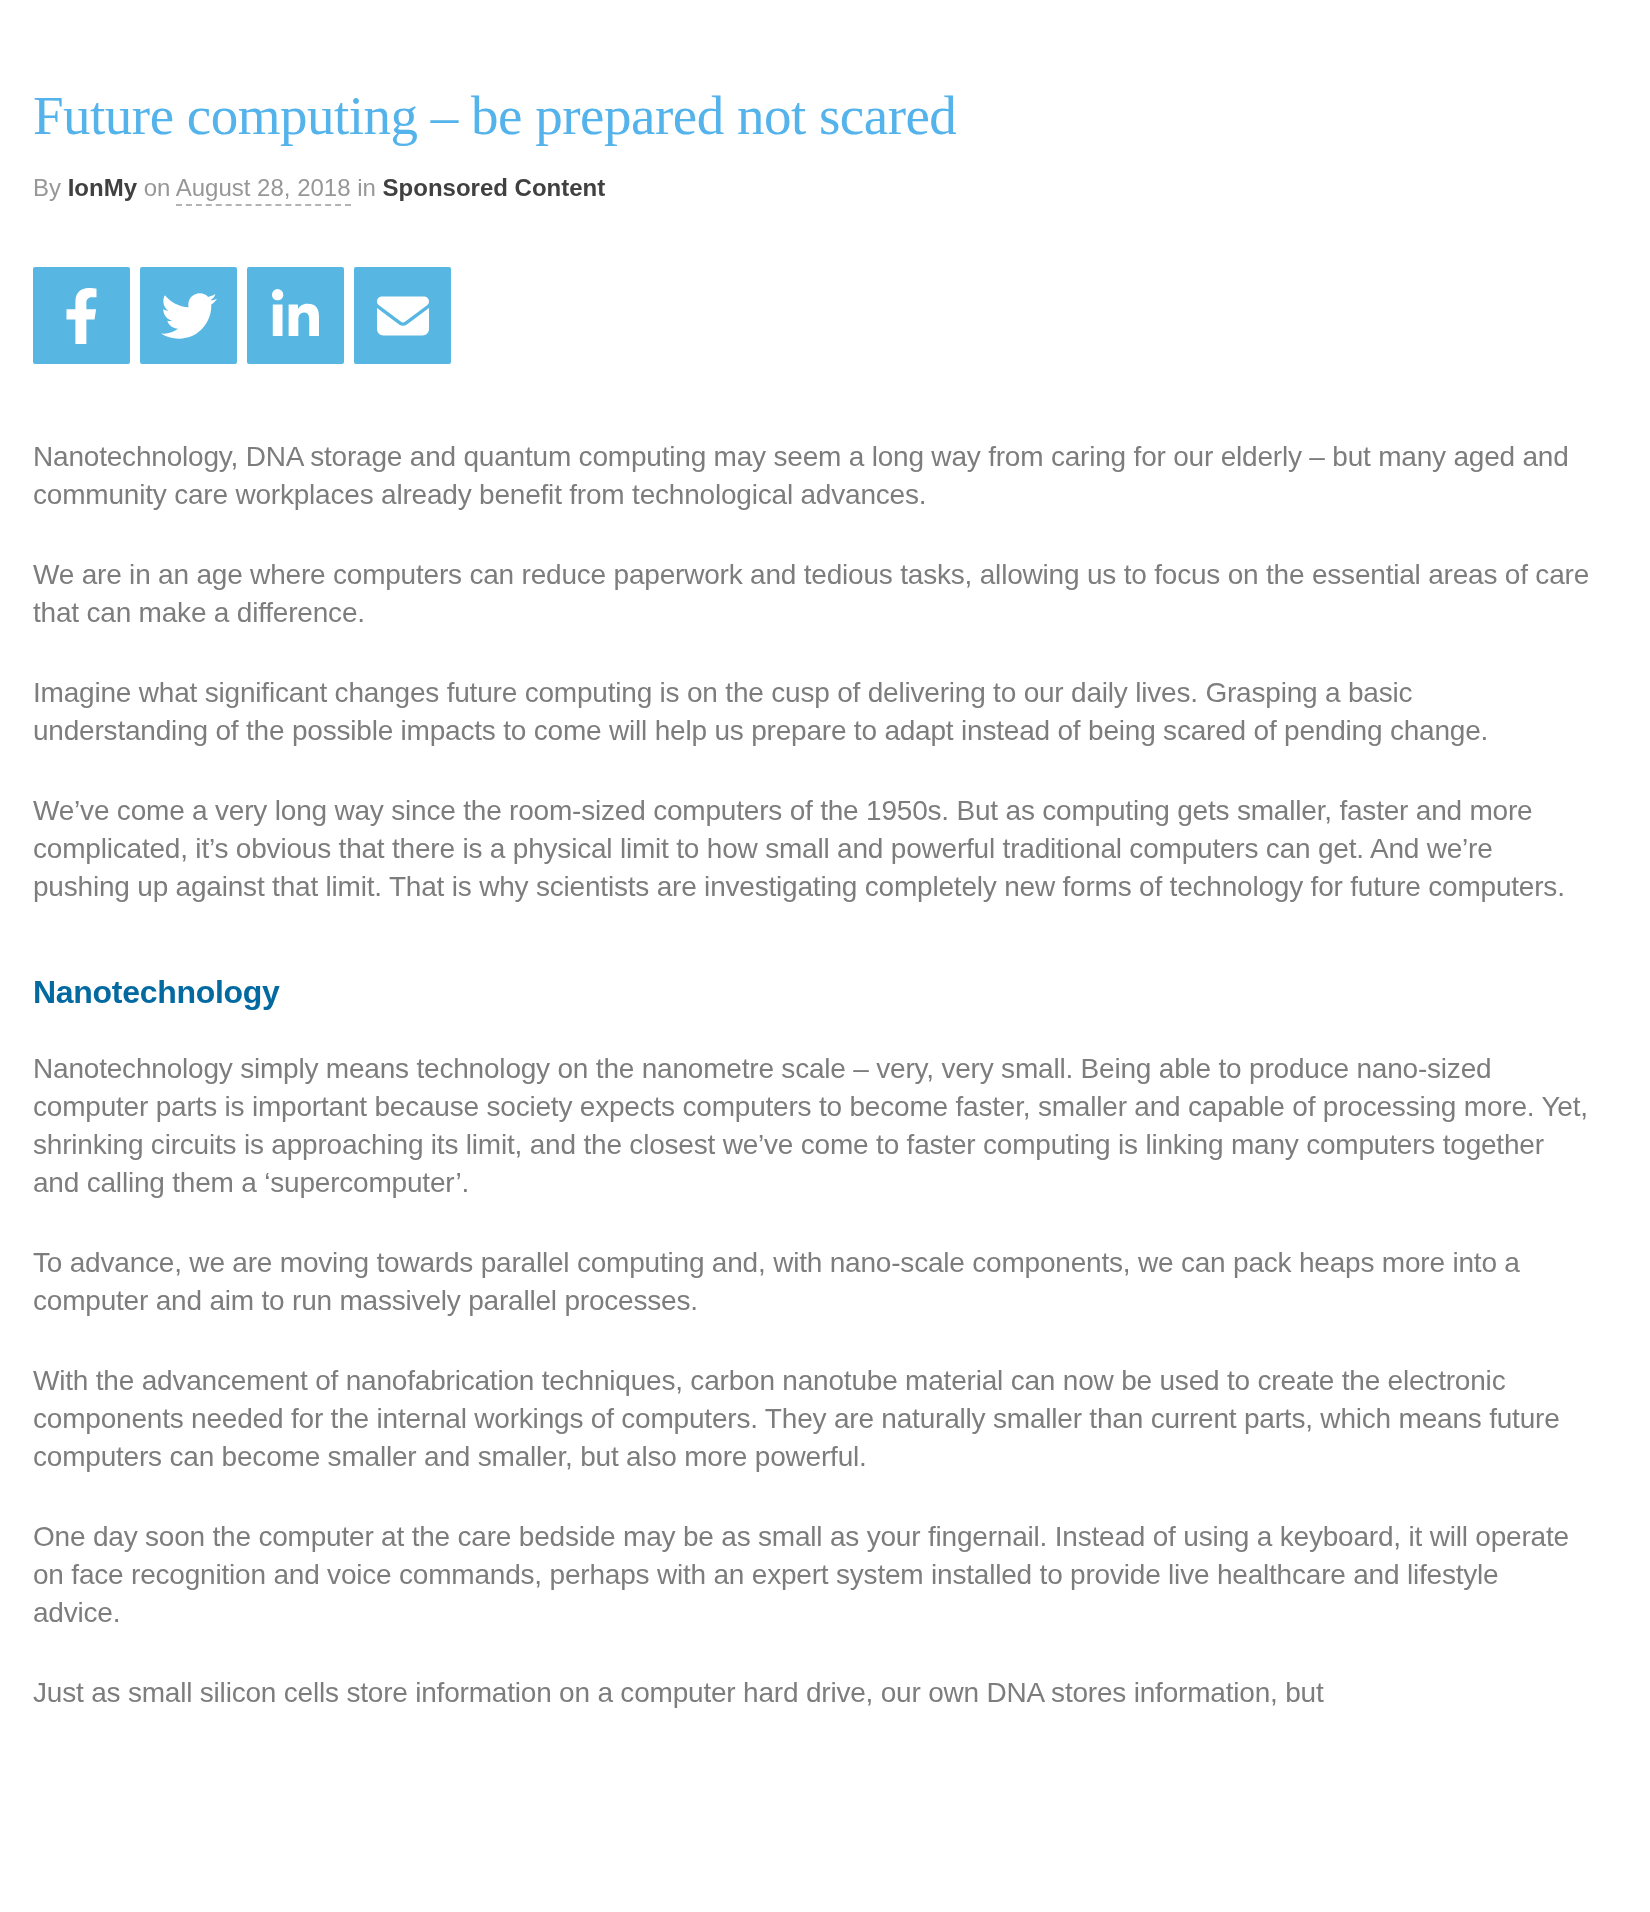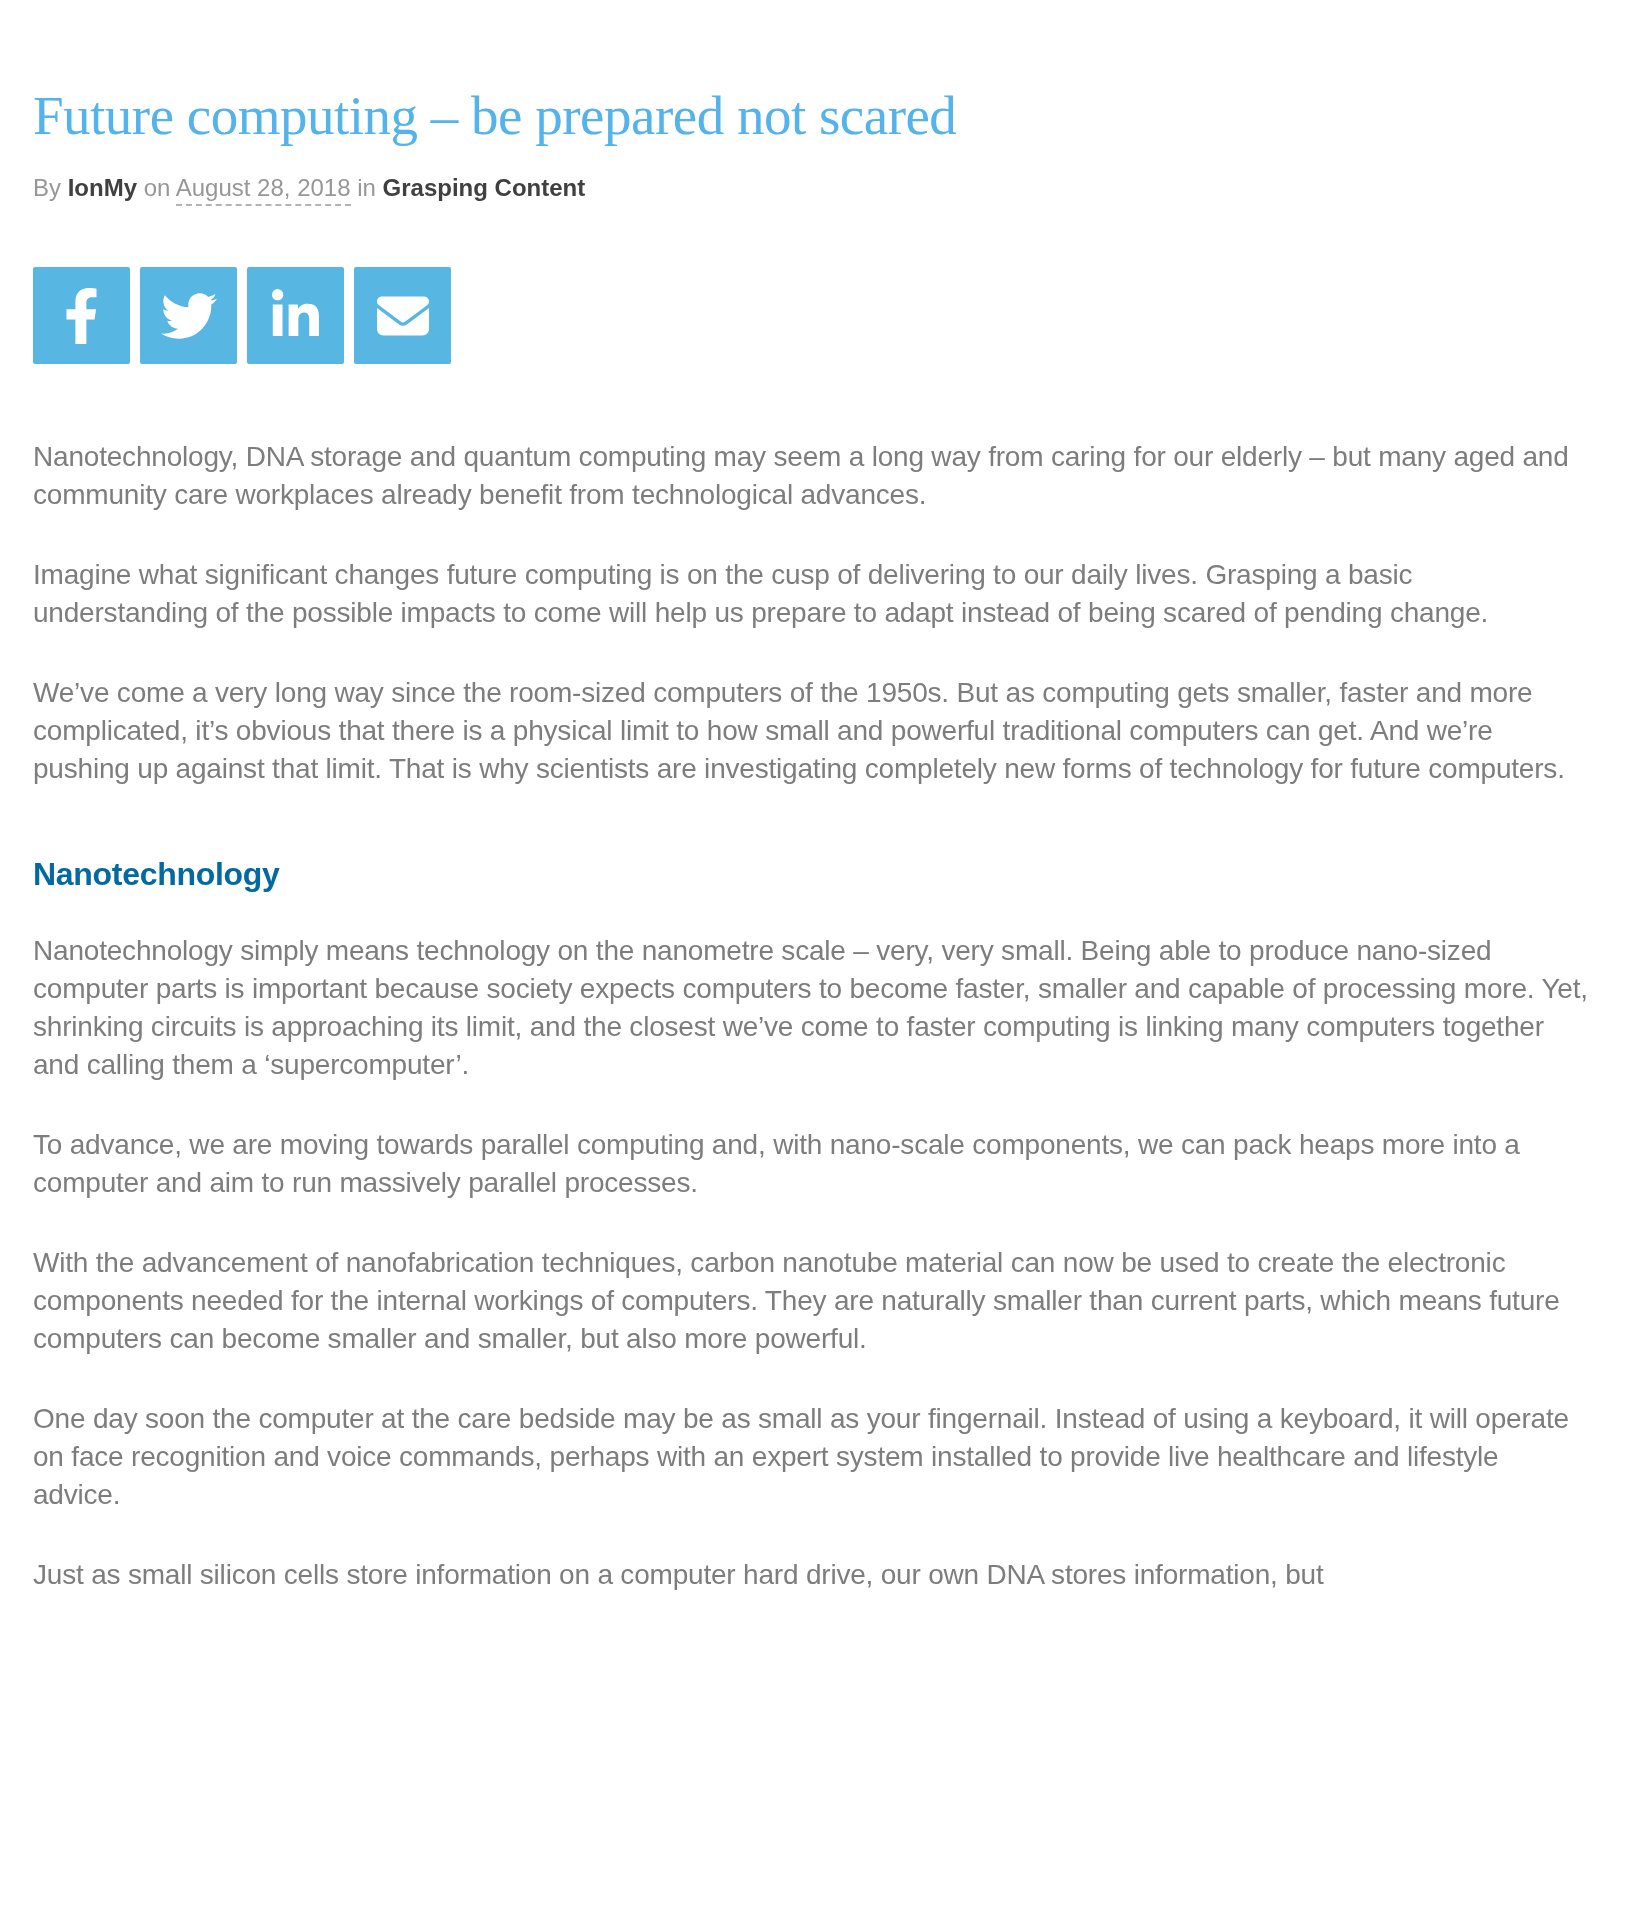--- a/index.html
+++ b/index.html
@@ -97,21 +97,21 @@
 
   <header>
     <h1 class="title">Future computing – be prepared not scared</h1>
 
     <div class="byline">
       <span>By</span>
       <a href="#" class="author">IonMy</a>
       <span>on</span>
       <span class="date">August 28, 2018</span>
       <span>in</span>
-      <a href="#" class="category">Grasping Content</a>
+      <a href="#" class="category">Sponsored Content</a>
     </div>
 
     <div class="share-row">
       <button class="share-btn">
         <svg class="icon-fb" viewBox="0 0 320 512" xmlns="http://www.w3.org/2000/svg" aria-hidden="true">
           <path d="M279.14 288l14.22-92.66h-88.91v-60.13c0-25.35 12.42-50.06 52.24-50.06h40.42V6.26S260.43 0 225.36 0c-73.22 0-121.08 44.38-121.08 124.72v70.62H22.89V288h81.39v224h100.17V288z"></path>
         </svg>
       </button>
       <button class="share-btn">
         <svg class="icon-tw" viewBox="0 0 512 512" xmlns="http://www.w3.org/2000/svg" aria-hidden="true">
@@ -126,20 +126,21 @@
       <button class="share-btn">
         <svg class="icon-em" viewBox="0 0 512 512" xmlns="http://www.w3.org/2000/svg" aria-hidden="true">
           <path d="M48 64C21.5 64 0 85.5 0 112c0 15.1 7.1 29.3 19.2 38.4L236.8 313.6c11.4 8.5 27 8.5 38.4 0L492.8 150.4c12.1-9.1 19.2-23.3 19.2-38.4 0-26.5-21.5-48-48-48H48zM0 176V384c0 35.3 28.7 64 64 64H448c35.3 0 64-28.7 64-64V176L294.4 339.2c-22.8 17.1-54 17.1-76.8 0L0 176z"></path>
         </svg>
       </button>
     </div>
   </header>
 
   <div class="article-body">
     <p>Nanotechnology, DNA storage and quantum computing may seem a long way from caring for our elderly – but many aged and community care workplaces already benefit from technological advances.</p>
+    <p>We are in an age where computers can reduce paperwork and tedious tasks, allowing us to focus on the essential areas of care that can make a difference.</p>
     <p>Imagine what significant changes future computing is on the cusp of delivering to our daily lives. Grasping a basic understanding of the possible impacts to come will help us prepare to adapt instead of being scared of pending change.</p>
     <p>We’ve come a very long way since the room-sized computers of the 1950s. But as computing gets smaller, faster and more complicated, it’s obvious that there is a physical limit to how small and powerful traditional computers can get. And we’re pushing up against that limit. That is why scientists are investigating completely new forms of technology for future computers.</p>
 
     <h2>Nanotechnology</h2>
     <p>Nanotechnology simply means technology on the nanometre scale – very, very small. Being able to produce nano-sized computer parts is important because society expects computers to become faster, smaller and capable of processing more. Yet, shrinking circuits is approaching its limit, and the closest we’ve come to faster computing is linking many computers together and calling them a ‘supercomputer’.</p>
     <p>To advance, we are moving towards parallel computing and, with nano-scale components, we can pack heaps more into a computer and aim to run massively parallel processes.</p>
     <p>With the advancement of nanofabrication techniques, carbon nanotube material can now be used to create the electronic components needed for the internal workings of computers. They are naturally smaller than current parts, which means future computers can become smaller and smaller, but also more powerful.</p>
     <p>One day soon the computer at the care bedside may be as small as your fingernail. Instead of using a keyboard, it will operate on face recognition and voice commands, perhaps with an expert system installed to provide live healthcare and lifestyle advice.</p>
 
     <p>Just as small silicon cells store information on a computer hard drive, our own DNA stores information, but</p>

